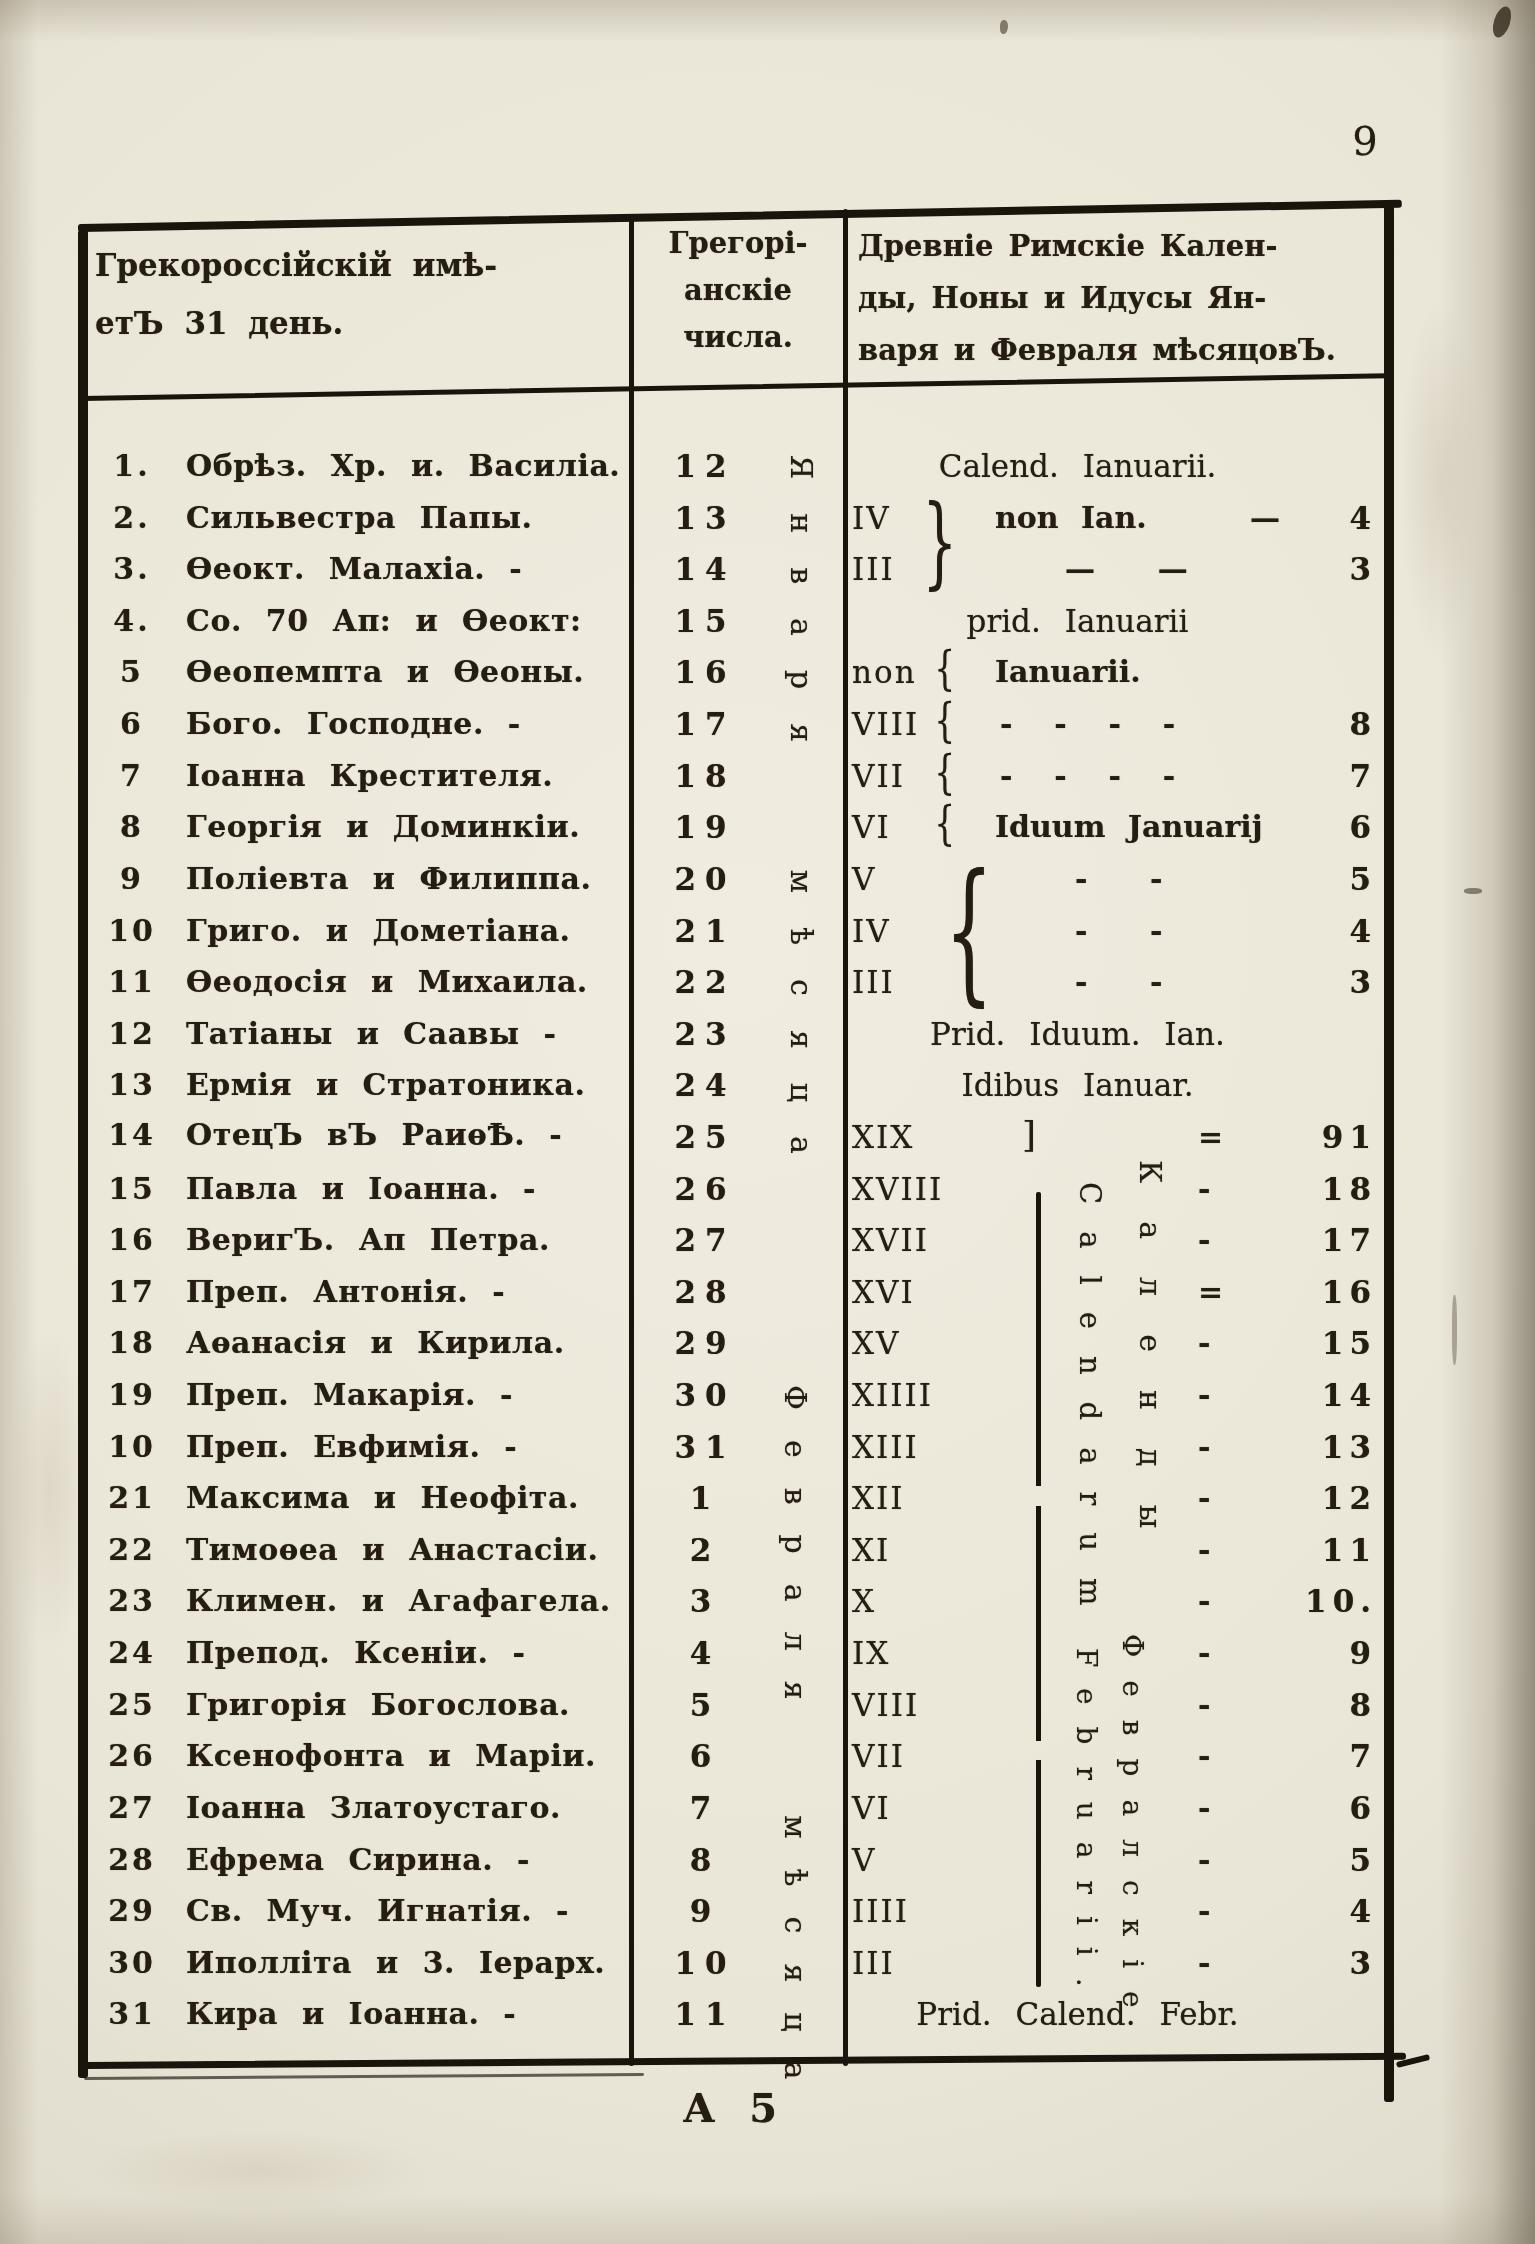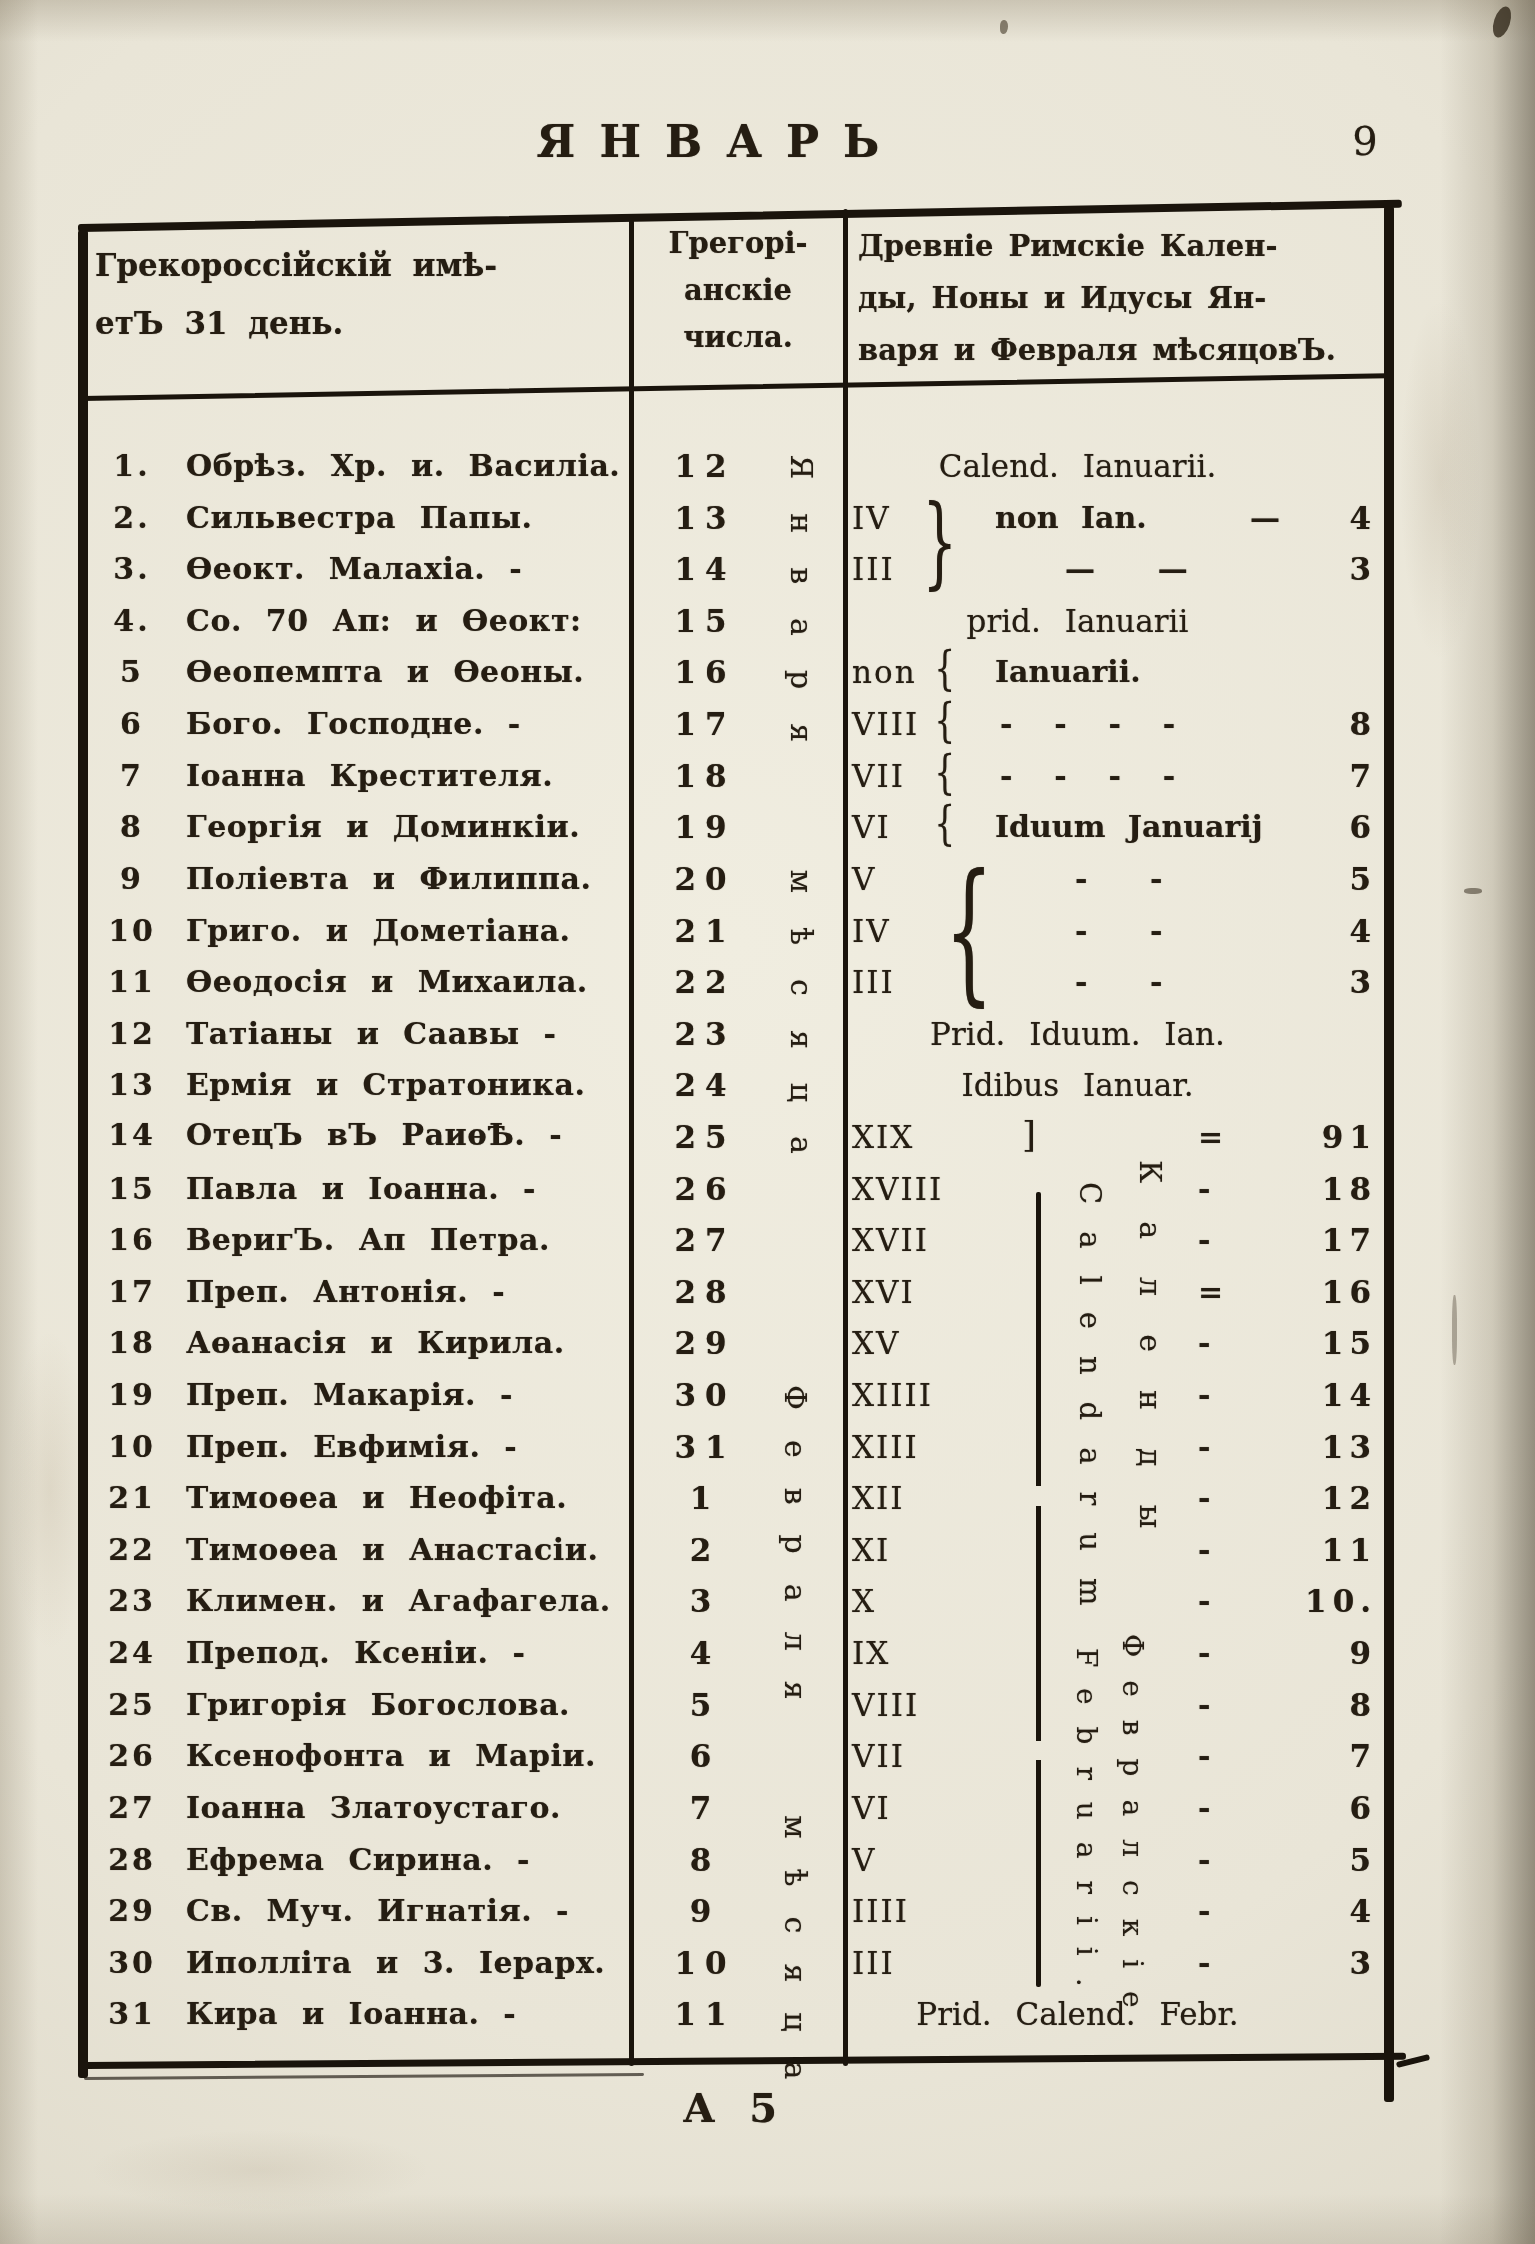--- a/index.html
+++ b/index.html
@@ -87,21 +87,20 @@
   <div class="edge-bottom"></div>
   <div class="edge-left"></div>
   <div class="spot1"></div>
   <div class="spot2"></div>
   <div class="spot3"></div>
   <div class="spot4"></div>
   <div class="stain1"></div>
   <div class="stain2"></div>
   <div class="stain3"></div>
 
-  <div class="title ink">ЯНВАРЬ</div>
   <div class="pagenum ink">9</div>
 
   <div class="rule r-top"></div>
   <div class="rule r-head"></div>
   <div class="rule r-bottom"></div>
   <div class="rule r-bottom2"></div>
   <div class="rule r-left"></div>
   <div class="rule r-right"></div>
   <div class="rule r-div1"></div>
   <div class="rule r-div2"></div>
@@ -264,21 +263,21 @@
         <span class="c3dash" style="left: 348px;">-</span>
         <span class="c3num">14</span>
       </div>
       <div class="row-c1 ink" style="top: 1420.6px;"><span class="c1n">10</span><span class="c1name">Преп. Евфимія. -</span></div>
       <div class="row-c2 ink" style="top: 1420.6px;">31</div>
       <div class="row-c3 ink" style="top: 1420.6px;">
         <span class="c3roman">XIII</span>
         <span class="c3dash" style="left: 348px;">-</span>
         <span class="c3num">13</span>
       </div>
-      <div class="row-c1 ink" style="top: 1472.2px;"><span class="c1n">21</span><span class="c1name">Тимоѳеа и Неофіта.</span></div>
+      <div class="row-c1 ink" style="top: 1472.2px;"><span class="c1n">21</span><span class="c1name">Максима и Неофіта.</span></div>
       <div class="row-c2 ink" style="top: 1472.2px;">1</div>
       <div class="row-c3 ink" style="top: 1472.2px;">
         <span class="c3roman">XII</span>
         <span class="c3dash" style="left: 348px;">-</span>
         <span class="c3num">12</span>
       </div>
       <div class="row-c1 ink" style="top: 1523.8px;"><span class="c1n">22</span><span class="c1name">Тимоѳеа и Анастасіи.</span></div>
       <div class="row-c2 ink" style="top: 1523.8px;">2</div>
       <div class="row-c3 ink" style="top: 1523.8px;">
         <span class="c3roman">XI</span>

